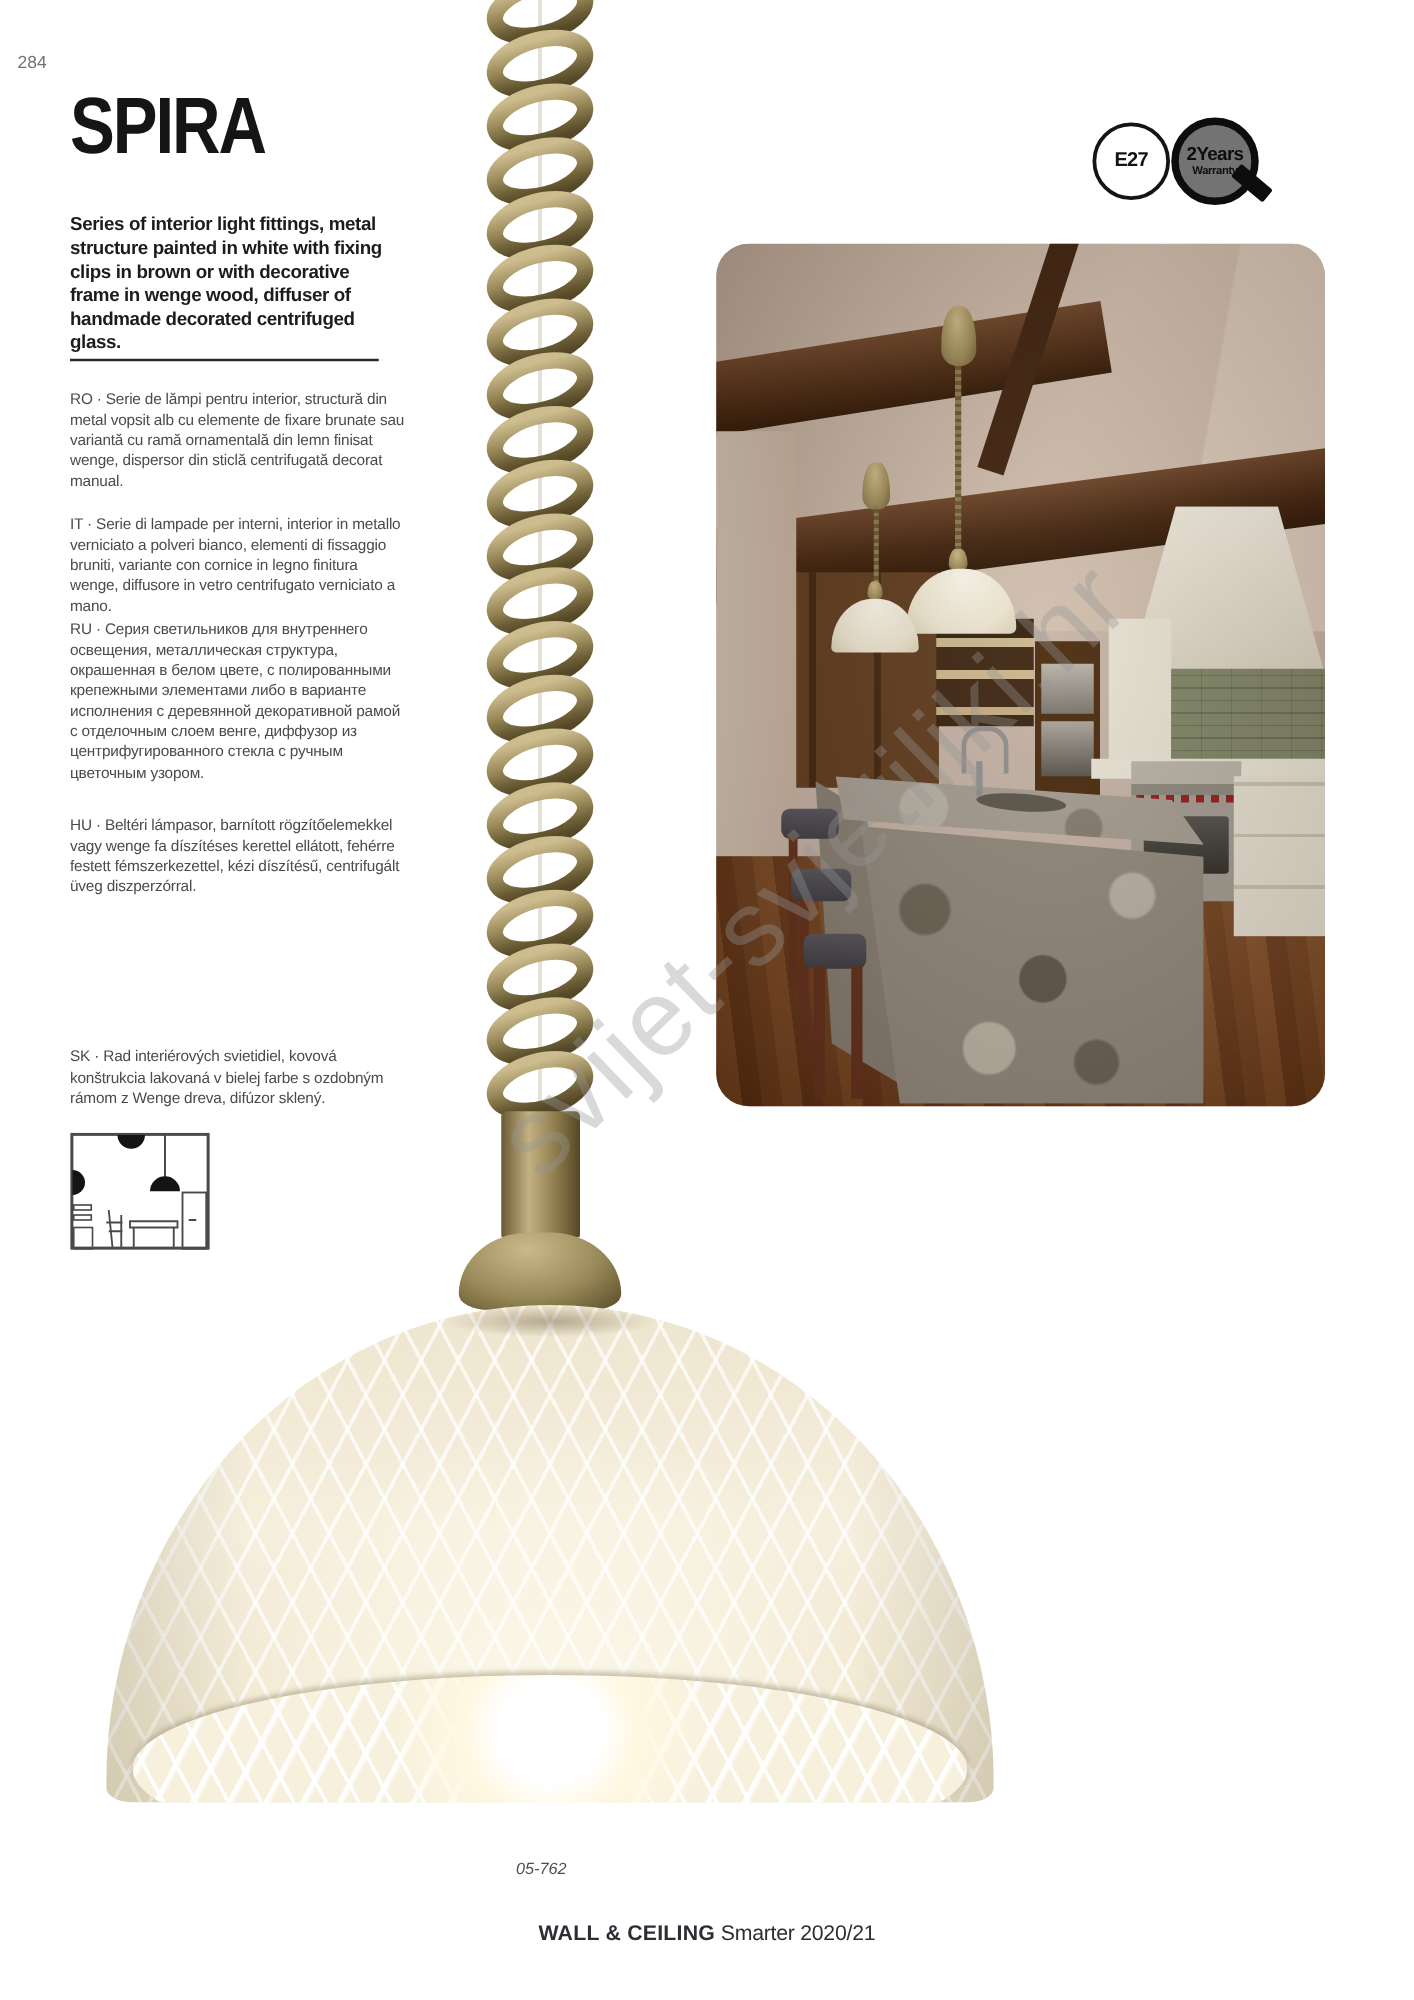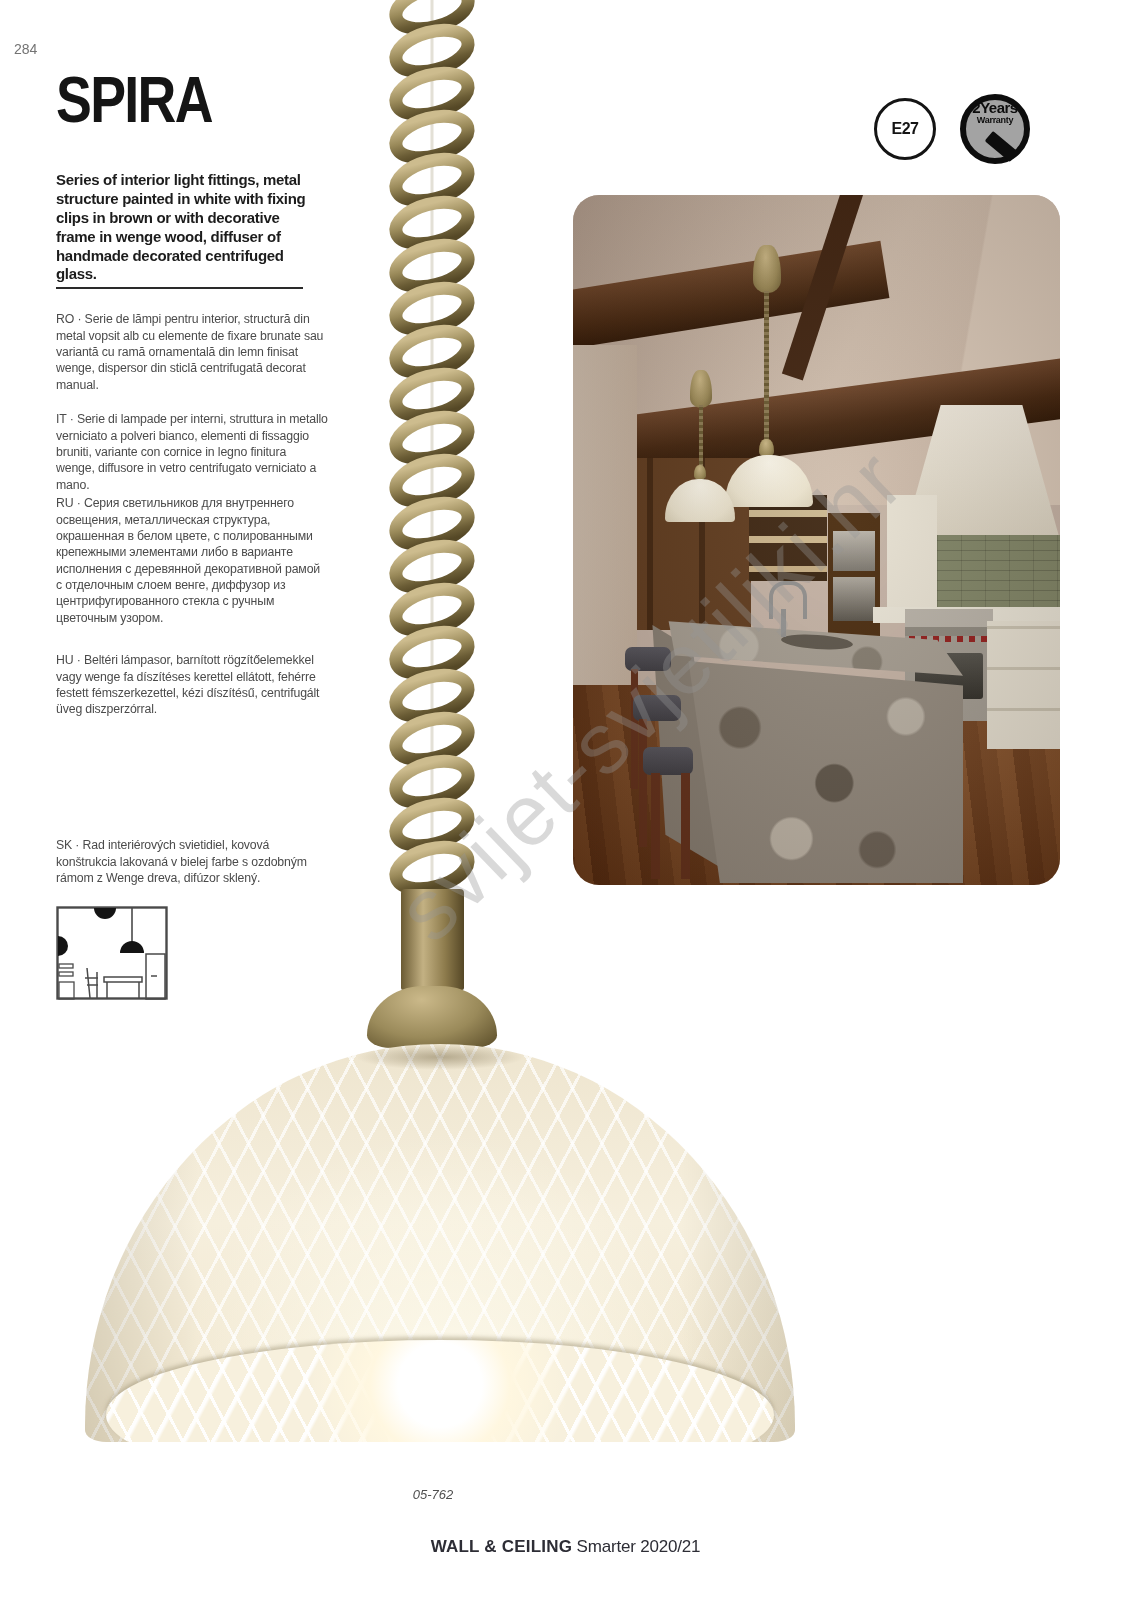--- a/index.html
+++ b/index.html
@@ -27,22 +27,22 @@
   #lang-ro{top:299px;} #lang-it{top:399px;} #lang-ru{top:483px;}
   #lang-hu{top:640px;} #lang-bg{top:719px;} #lang-sk{top:825px;}
 
   
   #badge-e27{
     left:874px;top:98px;width:56px;height:56px;border:3px solid #141414;border-radius:50%;
     display:flex;align-items:center;justify-content:center;background:#fff;
   }
   #badge-e27 span{font-size:16px;font-weight:bold;color:#141414;letter-spacing:-.5px;}
   #badge-warranty{
-    left:960px;top:94px;width:58px;height:58px;border:6px solid #0d0d0d;border-radius:50%;
-    display:flex;flex-direction:column;align-items:center;background:#a3a3a3;
+    left:937px;top:94px;width:58px;height:58px;border:6px solid #0d0d0d;border-radius:50%;
+    display:flex;flex-direction:column;align-items:center;justify-content:center;background:#737373;
   }
   #badge-warranty .w1{font-size:15px;font-weight:bold;color:#0d0d0d;line-height:1;letter-spacing:-.5px;}
   #badge-warranty .w2{font-size:9px;font-weight:bold;color:#0d0d0d;line-height:1.2;letter-spacing:-.3px;}
   #q-tail{
     left:985px;top:140px;width:33px;height:13px;background:#0d0d0d;border-radius:2px;
     transform:rotate(40deg);
   }
 
   
   #kitchen{
@@ -219,21 +219,21 @@
   </div>
   <div id="product-code" class="abs">05-762</div>
 
   <div id="watermark" class="abs">svijet-svjetiljki.hr</div>
 
   <div id="page-number" class="abs">284</div>
   <div id="title" class="abs">SPIRA</div>
   <div id="intro" class="abs">Series of interior light fittings, metal structure painted in white with fixing clips in brown or with decorative frame in wenge wood, diffuser of handmade decorated centrifuged glass.</div>
   <div id="divider" class="abs"></div>
   <p id="lang-ro" class="abs lang">RO · Serie de lămpi pentru interior, structură din metal vopsit alb cu elemente de fixare brunate sau variantă cu ramă ornamentală din lemn finisat wenge, dispersor din sticlă centrifugată decorat manual.</p>
-  <p id="lang-it" class="abs lang">IT · Serie di lampade per interni, struttura in metallo verniciato a polveri bianco, elementi di fissaggio bruniti, variante con cornice in legno finitura wenge, diffusore in vetro centrifugato verniciato a mano.</p>
+  <p id="lang-it" class="abs lang">IT · Serie di lampade per interni, interior in metallo verniciato a polveri bianco, elementi di fissaggio bruniti, variante con cornice in legno finitura wenge, diffusore in vetro centrifugato verniciato a mano.</p>
   <p id="lang-ru" class="abs lang">RU · Серия светильников для внутреннего освещения, металлическая структура, окрашенная в белом цвете, с полированными крепежными элементами либо в варианте исполнения с деревянной декоративной рамой с отделочным слоем венге, диффузор из центрифугированного стекла с ручным цветочным узором.</p>
   <p id="lang-hu" class="abs lang">HU · Beltéri lámpasor, barnított rögzítőelemekkel vagy wenge fa díszítéses kerettel ellátott, fehérre festett fémszerkezettel, kézi díszítésű, centrifugált üveg diszperzórral.</p>
   <p id="lang-sk" class="abs lang">SK · Rad interiérových svietidiel, kovová konštrukcia lakovaná v bielej farbe s ozdobným rámom z Wenge dreva, difúzor sklený.</p>
 
   <svg class="abs" style="left:56px;top:906px;" width="112" height="94" viewBox="0 0 112 94">
     <rect x="1.5" y="1.5" width="109" height="91" fill="none" stroke="#4a4a4a" stroke-width="2.4"></rect>
     <path d="M38 2 a11 11 0 0 0 22 0 Z" fill="#141414"></path>
     <line x1="76" y1="2" x2="76" y2="36" stroke="#4a4a4a" stroke-width="1.6"></line>
     <path d="M64 47 a12 12 0 0 1 24 0 Z" fill="#141414"></path>
     <path d="M2 30 a10 10 0 0 1 0 20 Z" fill="#141414"></path>

